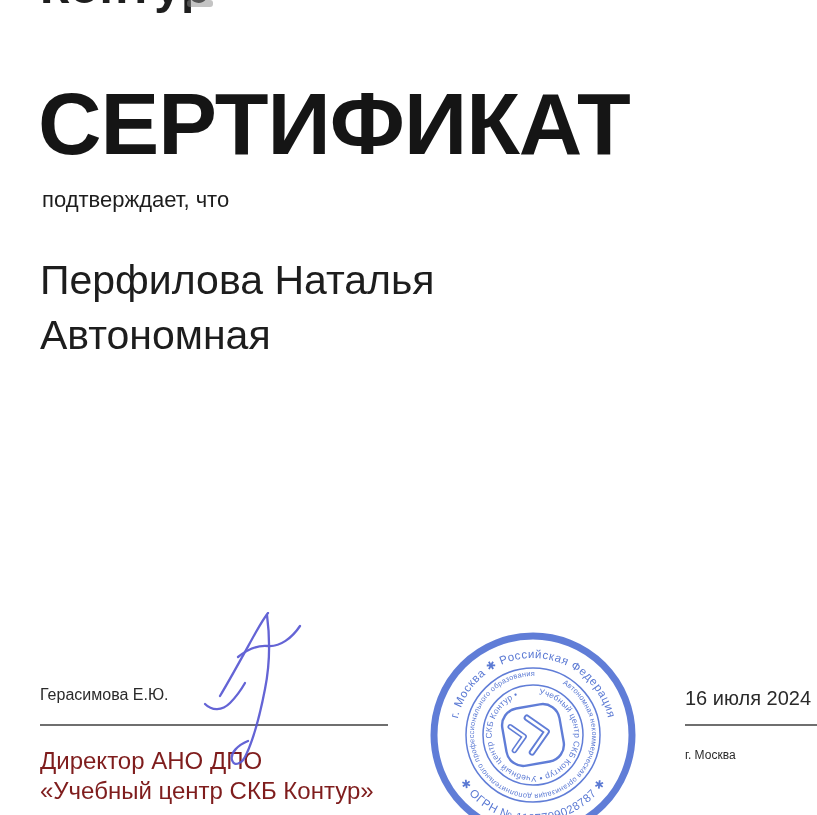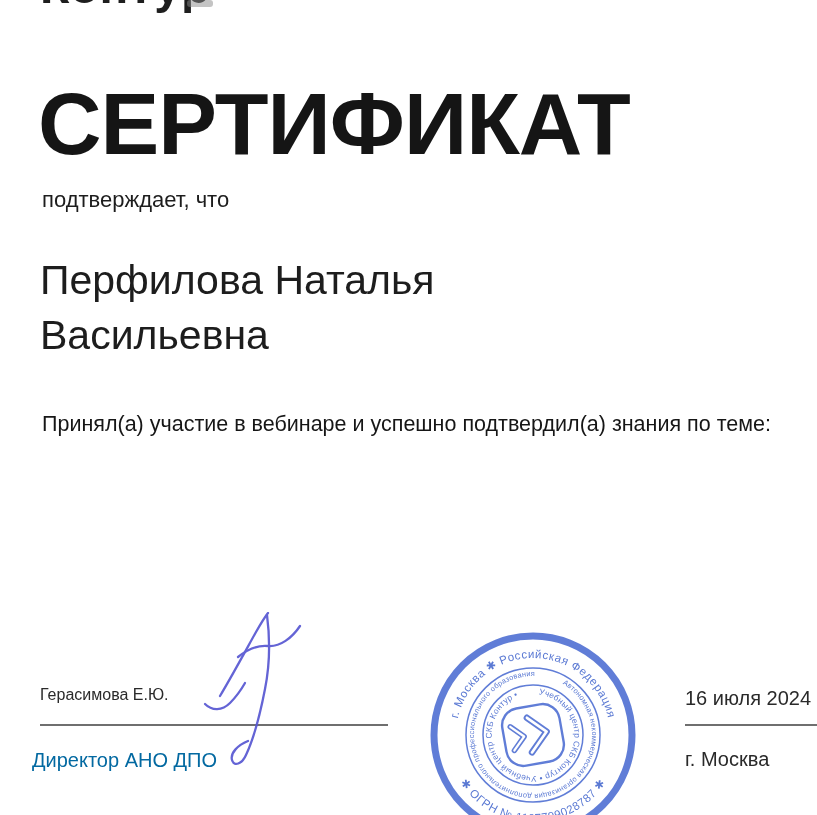--- a/index.html
+++ b/index.html
@@ -23,50 +23,50 @@
   .recipient{
     position:absolute;left:40px;top:253px;width:540px;
     font-size:41px;line-height:55px;font-weight:400;color:#1d1d1d;
   }
   .statement{position:absolute;left:42px;top:407px;width:775px;font-size:21.5px;line-height:34px;color:#161616;}
 
   .sign-name{position:absolute;left:40px;top:686px;font-size:16px;color:#2a2a2a;}
   .rule{position:absolute;top:724px;height:2px;background:#6f6f6f;}
   .rule-left{left:40px;width:348px;}
   .rule-right{left:685px;width:132px;}
-  .sign-title{position:absolute;left:32px;top:746px;font-size:20px;line-height:29.5px;color:#0369a1;}
+  .sign-title{position:absolute;left:40px;top:746px;font-size:24px;line-height:29.5px;color:#7f1d1d;}
   .issue-date{position:absolute;left:685px;top:687px;font-size:20px;color:#2a2a2a;white-space:nowrap;}
-  .issue-city{position:absolute;left:685px;top:748px;font-size:20px;color:#2a2a2a;}
+  .issue-city{position:absolute;left:685px;top:748px;font-size:12px;color:#2a2a2a;}
 
   .signature-svg{position:absolute;left:198px;top:612px;}
   .stamp-svg{position:absolute;left:427px;top:629px;}
 </style>
 </head>
 <body>
 
 <div class="stage">
 
   <div class="logo-clip">
     <span class="wordmark">Контур</span>
   </div>
   <div class="logo-smudge"></div>
 
   <div class="cert-title">СЕРТИФИКАТ</div>
   <div class="cert-subtitle">подтверждает, что</div>
 
-  <div class="recipient">Перфилова Наталья Васильевна</div>
+  <div class="recipient">Перфилова Наталья Автономная</div>
 
   <div class="statement">
-    <div>Принял(а) участие в вебинаре и успешно подтвердил(а) знания по теме:</div>
   </div>
 
   <div class="sign-name">Герасимова Е.Ю.</div>
   <div class="rule rule-left"></div>
   <div class="sign-title">
     <div>Директор АНО ДПО</div>
+    <div>«Учебный центр СКБ Контур»</div>
   </div>
 
   <div class="issue-date">16 июля 2024 г.</div>
   <div class="rule rule-right"></div>
   <div class="issue-city">г. Москва</div>
 
   <svg class="signature-svg" width="110" height="165" viewBox="0 0 110 165">
     <g fill="none" stroke="#5757d2" stroke-width="2.3" stroke-linecap="round" opacity="0.92">
       <path d="M 7 92 C 14 99 24 99 32 91 C 38 85 43 78 47 71"></path>
       <path d="M 22 84 C 34 64 48 38 58 20 C 62 13 66 6 70 1"></path>

